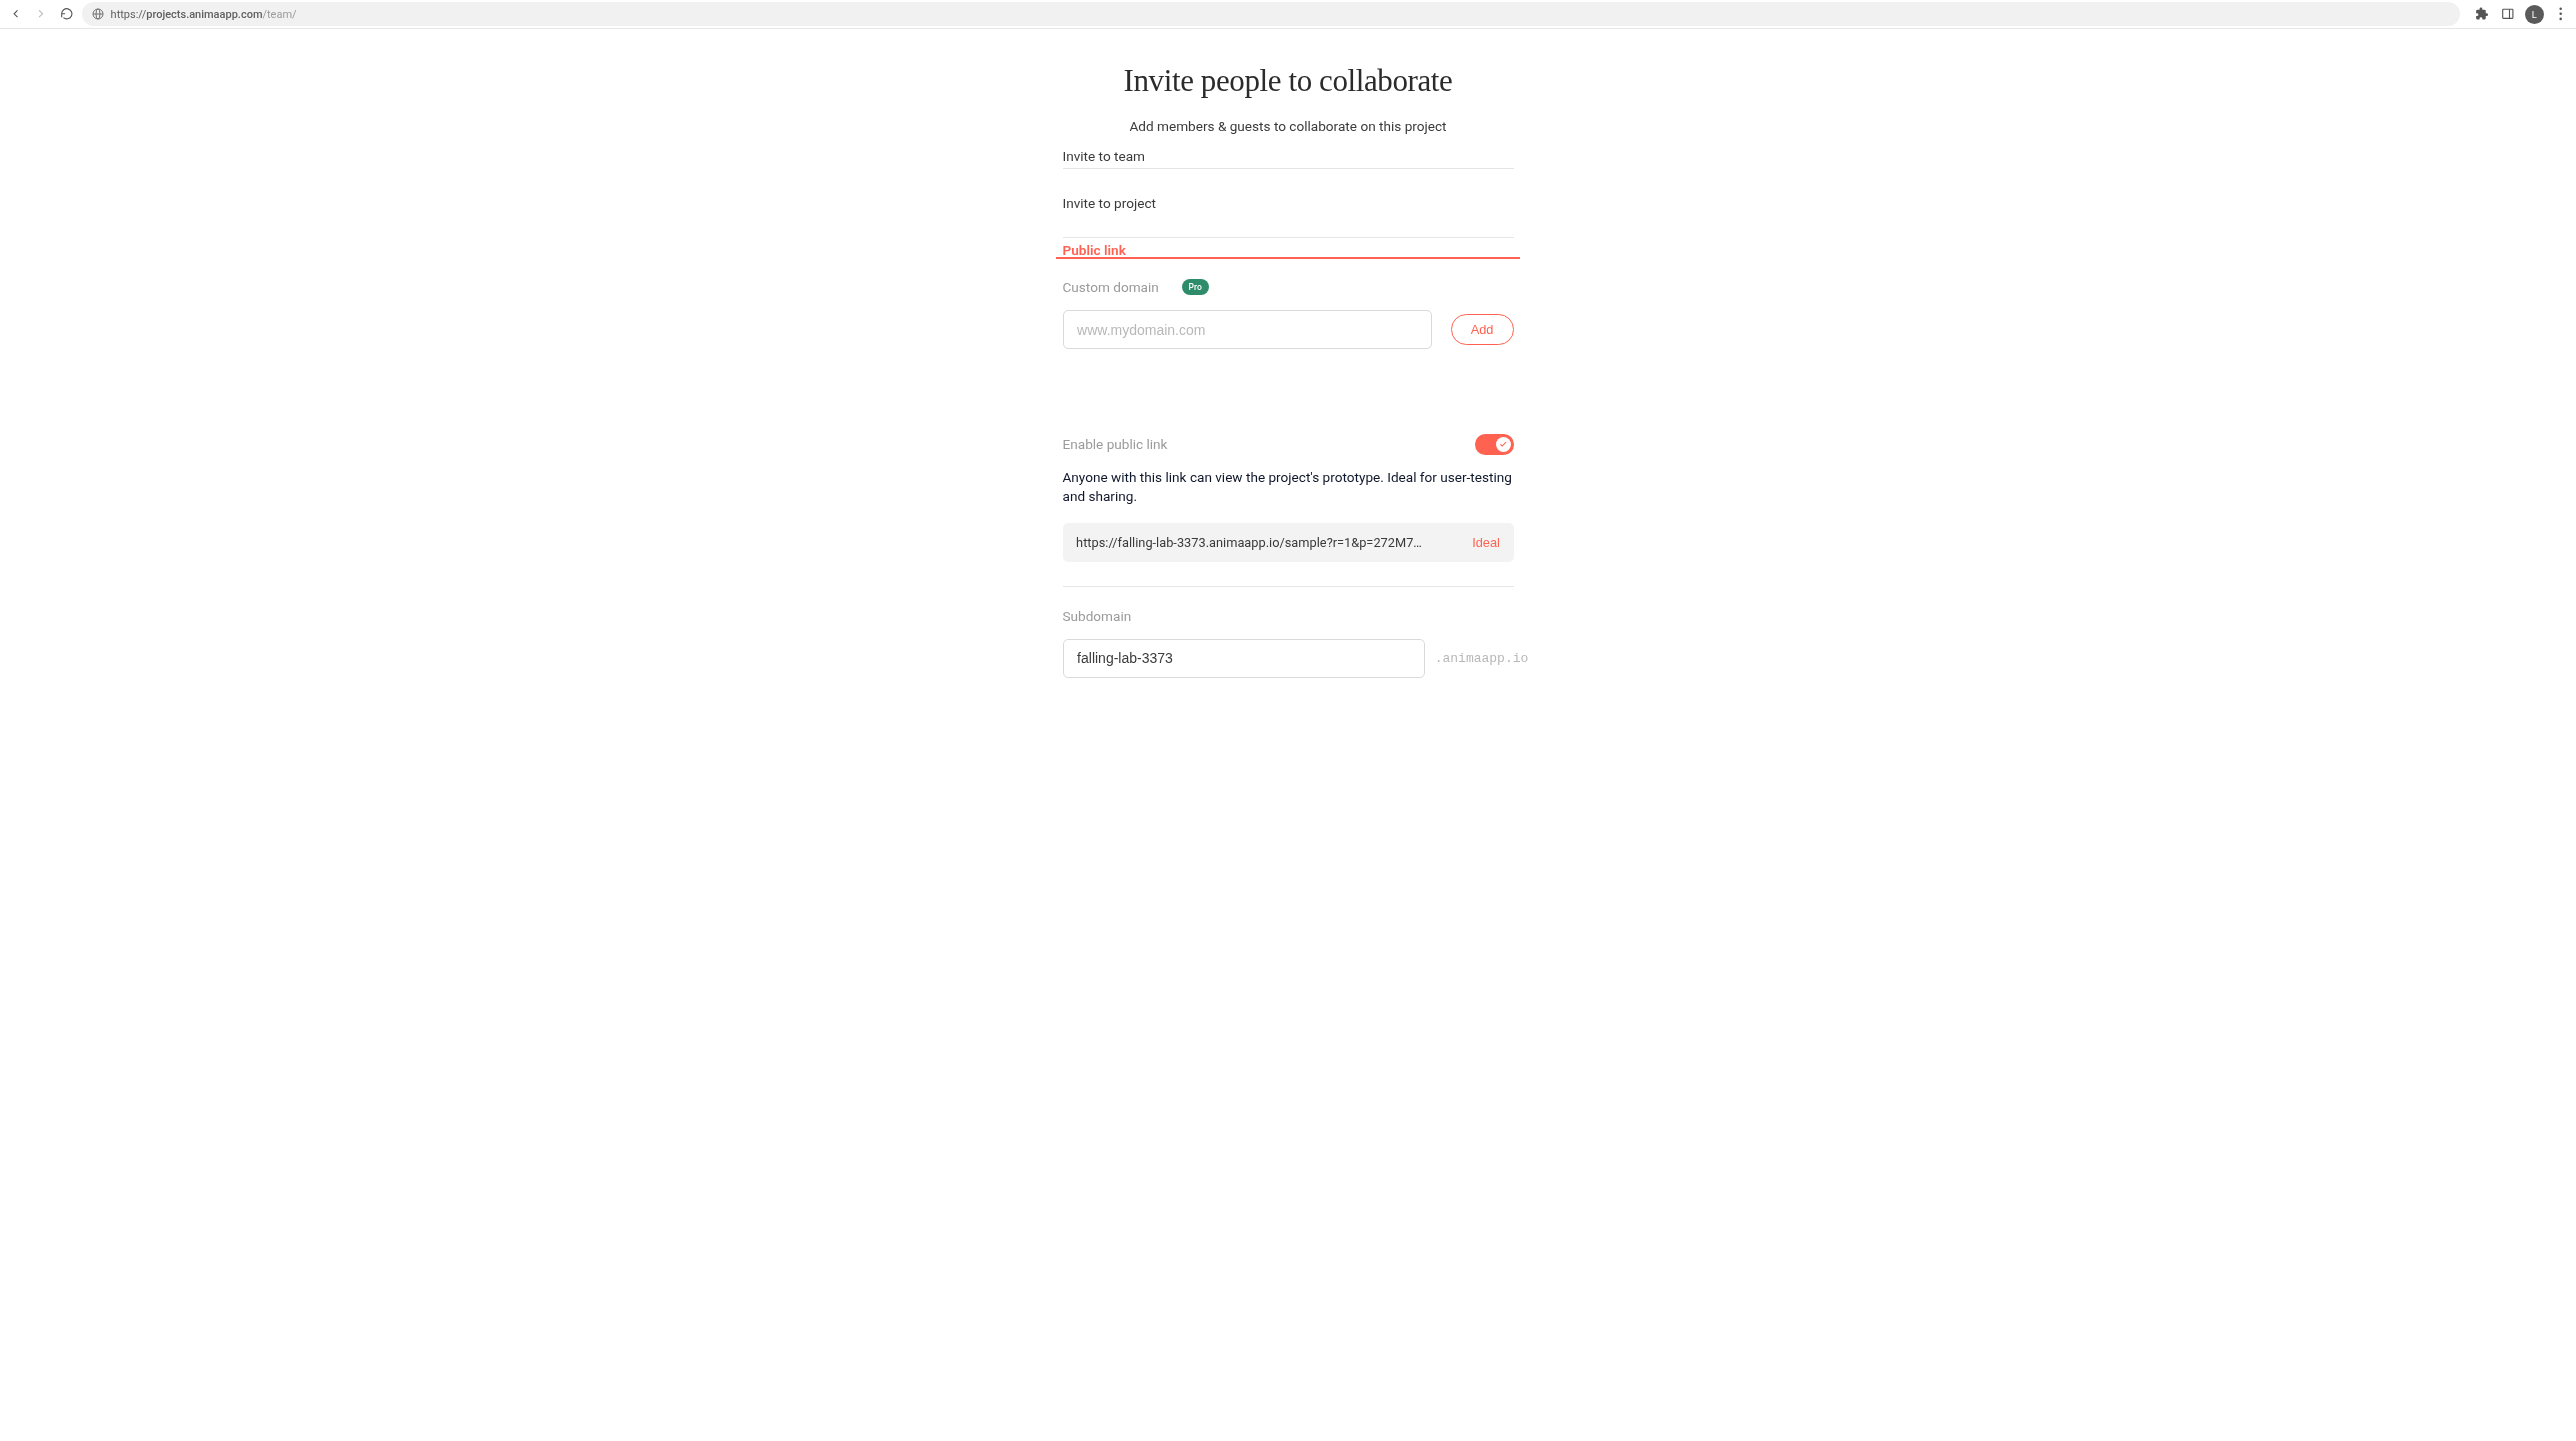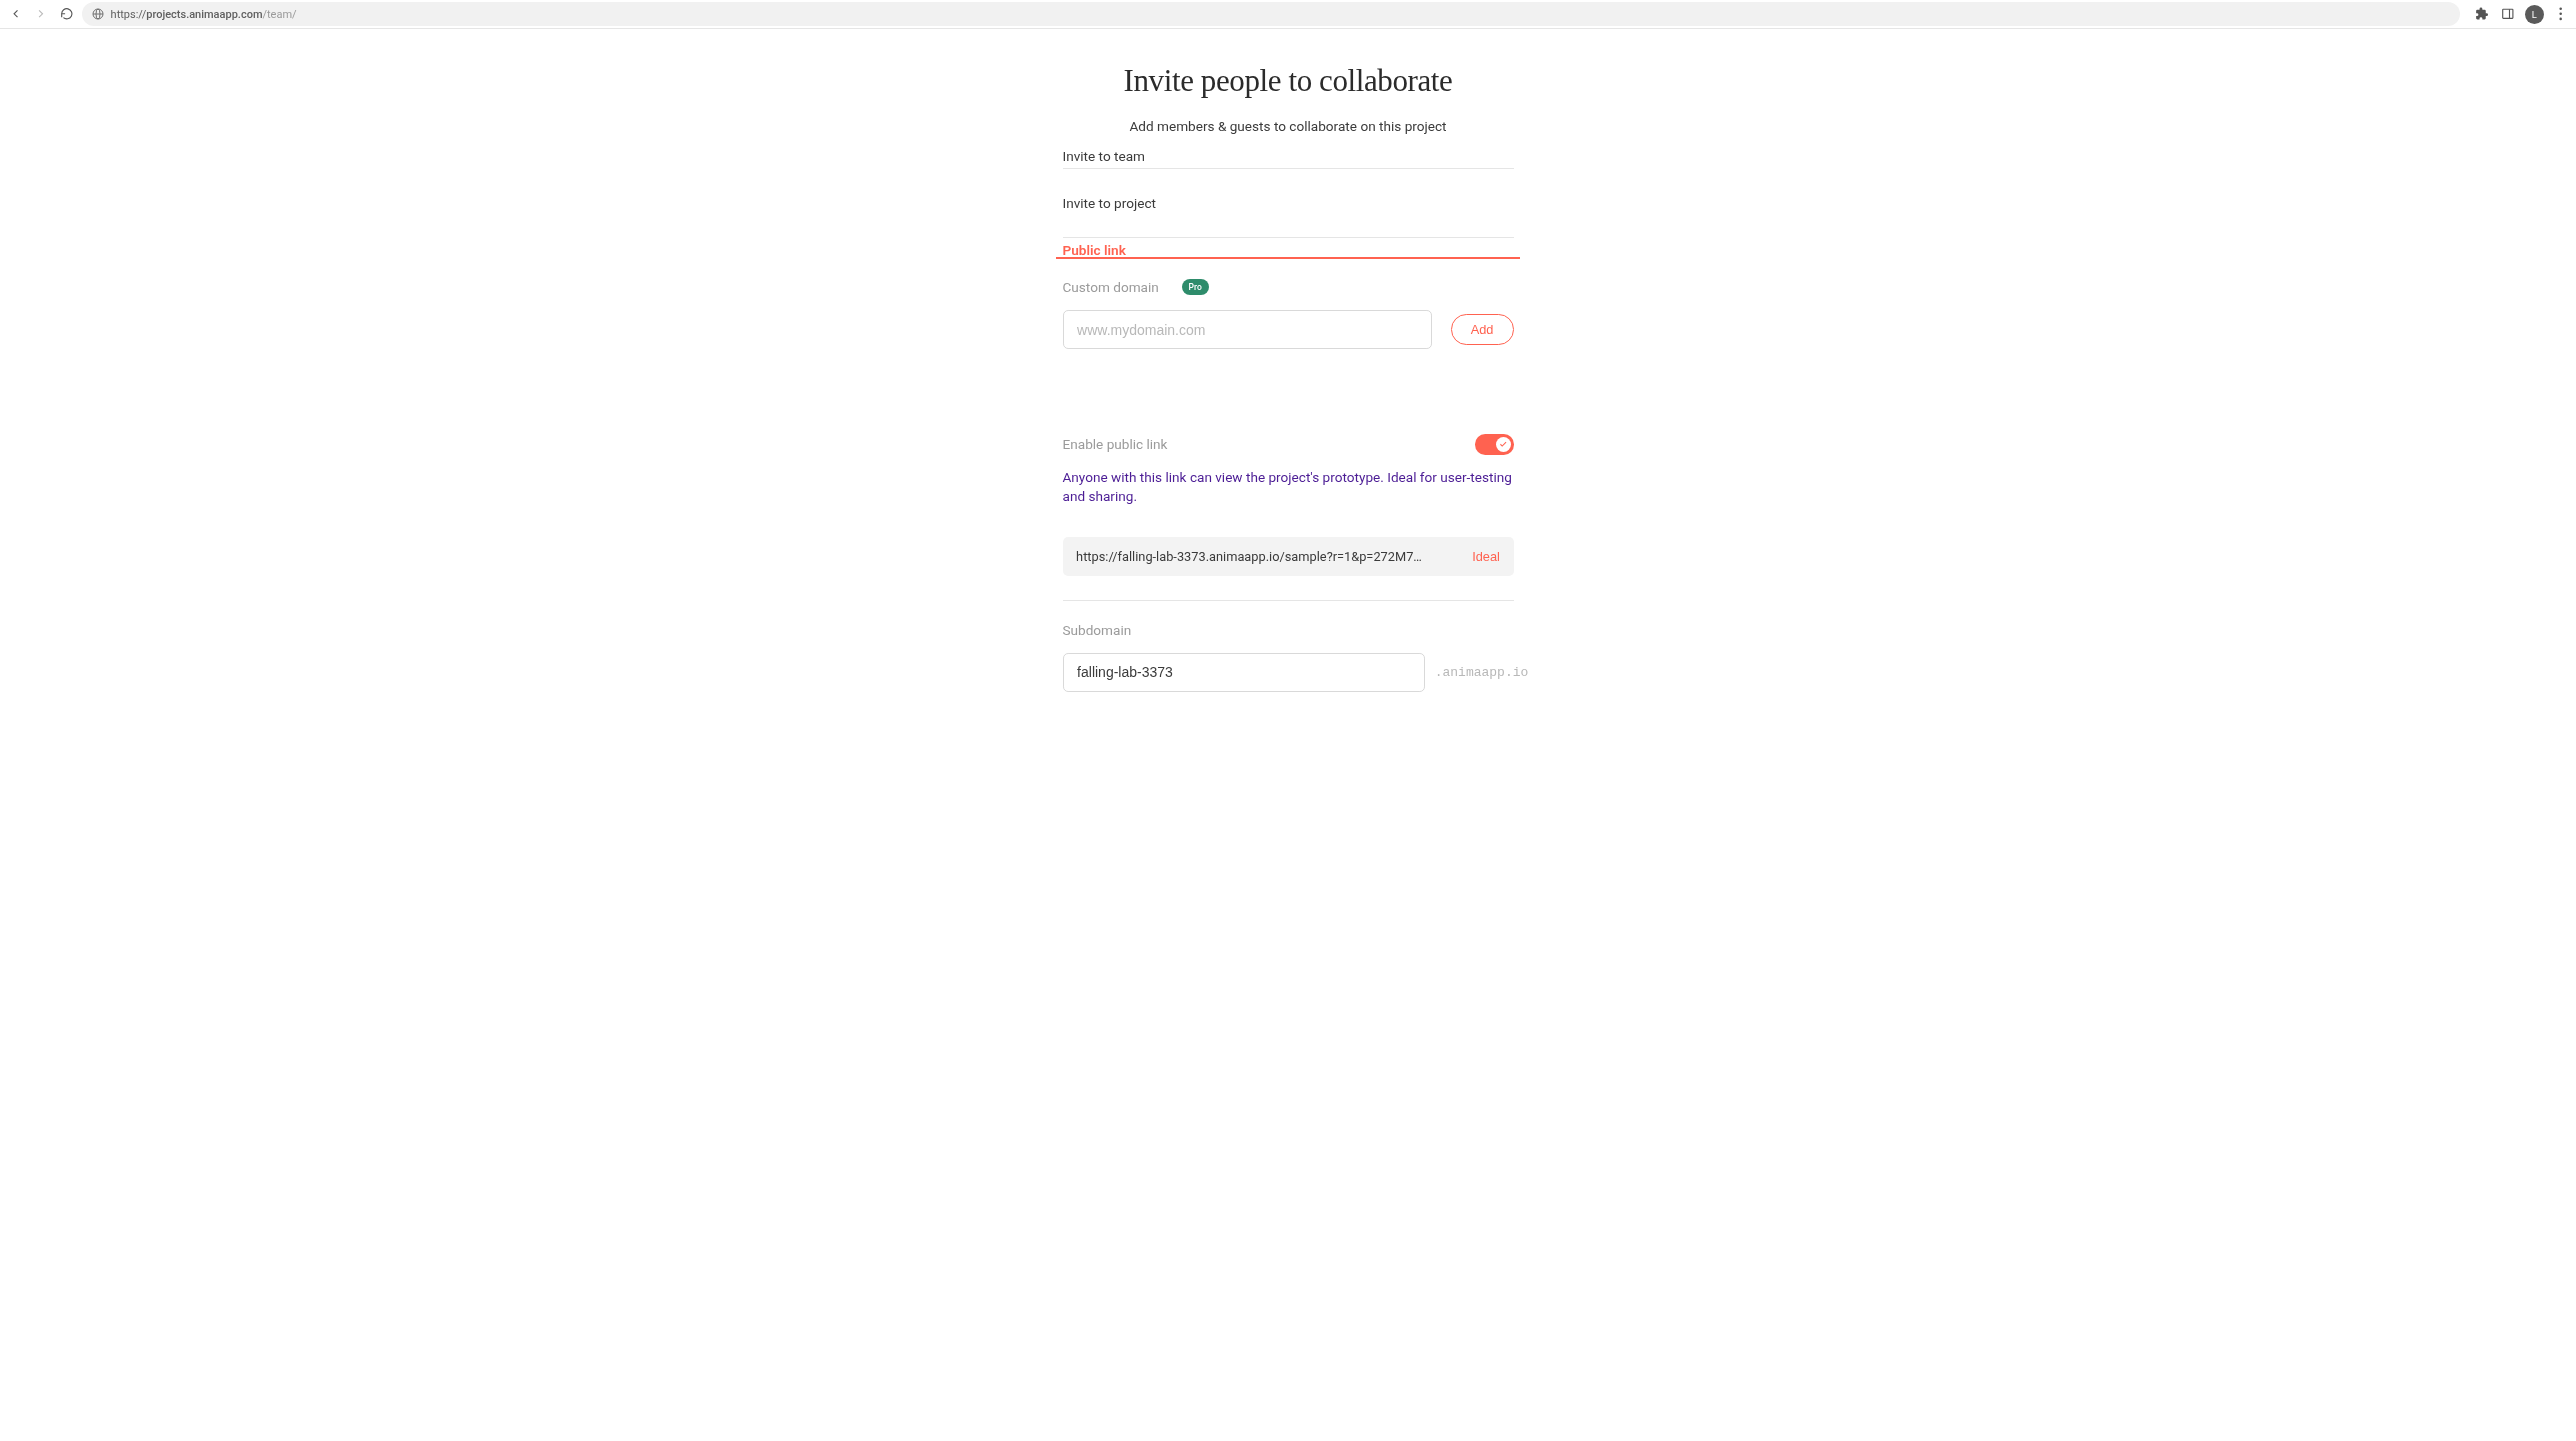--- a/index.html
+++ b/index.html
@@ -35,21 +35,21 @@
 
 .input-row { display: flex; gap: 19px; align-items: center; }
 .text-input { flex: 1; height: 39px; border: 0.9px solid #d9d9d9; border-radius: 5.1px; padding: 0 13.6px; font-size: 14px; color: #3b3b3b; }
 .text-input::placeholder { color: #b8b8b8; }
 .add-btn { height: 31px; padding: 0 19px; border: 0.9px solid #ff6250; background: #fff; color: #ff6250; border-radius: 15.3px; font-size: 12.8px; cursor: pointer; }
 
 .toggle-row { display: flex; justify-content: space-between; align-items: center; margin-bottom: 13.6px; }
 .toggle { width: 39px; height: 20.4px; background: #ff6250; border-radius: 10.2px; position: relative; cursor: pointer; }
 .toggle .knob { position: absolute; right: 2.6px; top: 2.6px; width: 15.3px; height: 15.3px; background: #fff; border-radius: 50%; display: flex; align-items: center; justify-content: center; color: #ff6250; font-size: 8.5px; }
 
-.desc { font-size: 13.6px; color: #4c1d95; line-height: 1.4; margin-bottom: 31px; }
+.desc { font-size: 13.6px; color: #0f172a; line-height: 1.4; margin-bottom: 17px; }
 
 .link-box { display: flex; align-items: center; background: #f3f3f3; border-radius: 5.1px; height: 39px; padding: 0 13.6px; gap: 15px; }
 .link-text { flex: 1; font-size: 12.8px; color: #3b3b3b; white-space: nowrap; overflow: hidden; text-overflow: ellipsis; }
 .copy-btn { color: #ff6250; font-size: 12.8px; cursor: pointer; background: none; border: none; }
 
 .divider { height: 0.9px; background: #e5e5e5; margin: 24px 0 20.4px; }
 
 .subdomain-row { display: flex; align-items: center; gap: 10.2px; }
 .subdomain-row .text-input { flex: 0 0 362px; }
 .suffix { color: #b8b8b8; font-size: 13px; font-family: Liberation Mono, monospace; }

